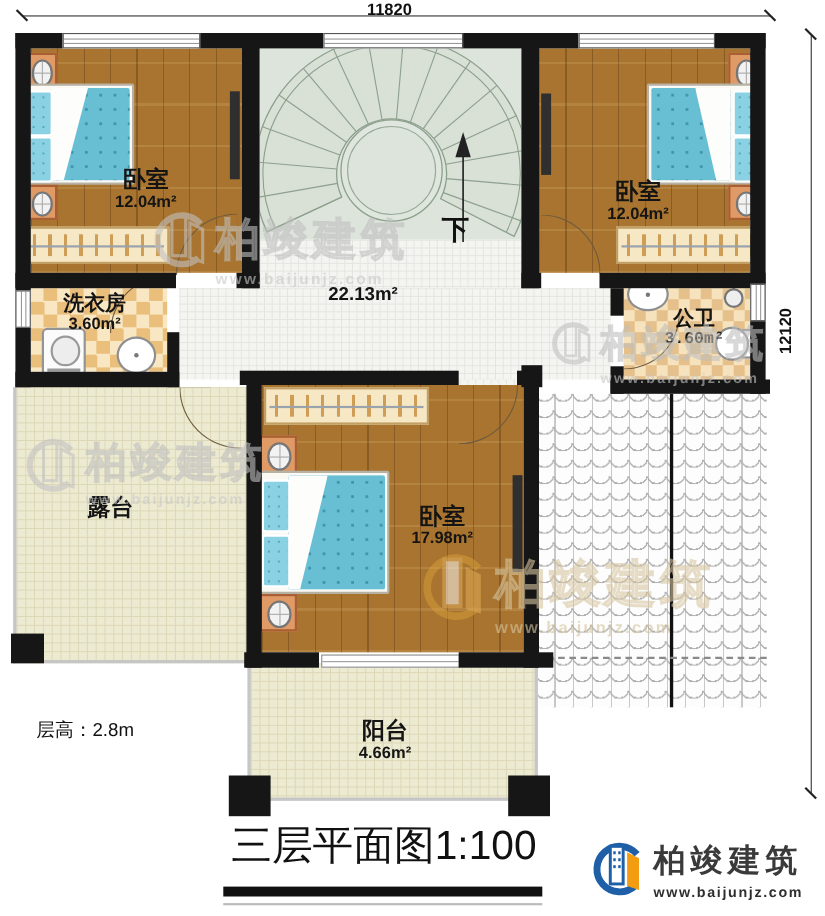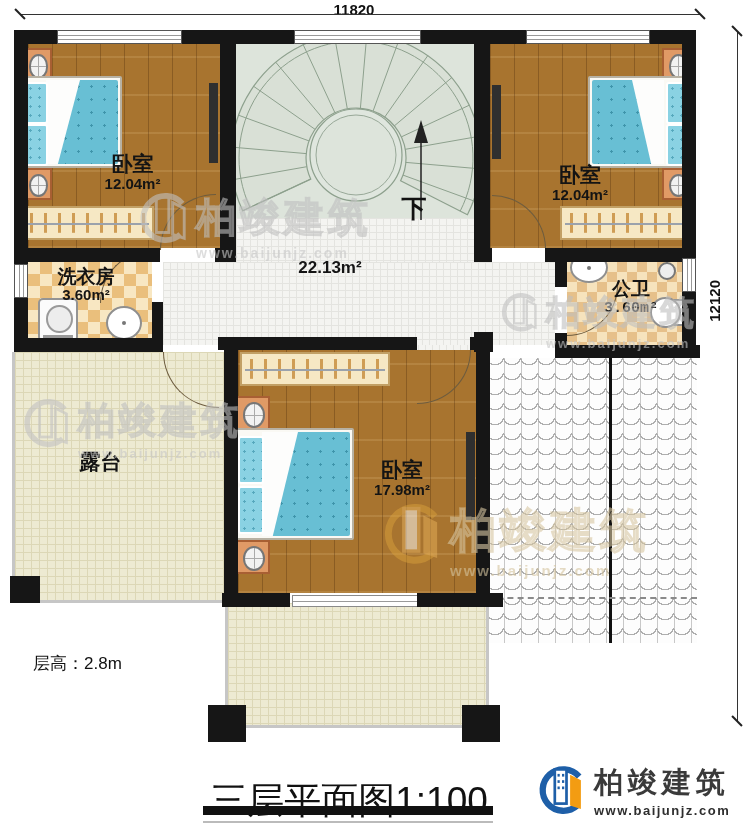--- a/index.html
+++ b/index.html
@@ -75,21 +75,21 @@
   .wm .txt{display:flex;flex-direction:column;}
   .wm .big{font-weight:bold;letter-spacing:4px;color:rgba(185,185,185,.18);-webkit-text-stroke:1.3px #bfbfbf;white-space:nowrap;}
   .wm .url{font-weight:bold;letter-spacing:2px;color:#c7c7c7;white-space:nowrap;}
   .wm.tan .big{-webkit-text-stroke:1.3px #d8c7a2;color:rgba(216,199,162,.18);}
   .wm.tan .url{color:#d5c49e;}
   
   .dim-line{position:absolute;background:#333;}
   .tick{position:absolute;width:14px;height:2px;background:#222;transform:rotate(45deg);}
   .dim-text{position:absolute;font-weight:bold;font-size:15px;color:#111;}
   .note-line{position:absolute;font-size:17px;color:#111;white-space:nowrap;}
-  .title-row{position:absolute;left:203px;top:744px;width:292px;text-align:center;font-size:37px;color:#111;white-space:nowrap;margin-top:32px;}
+  .title-row{position:absolute;left:203px;top:744px;width:292px;text-align:center;font-size:37px;color:#111;white-space:nowrap;}
   .logo{position:absolute;display:flex;align-items:center;gap:6px;}
   .logo .nm{font-size:29px;font-weight:bold;letter-spacing:5px;color:#3a3a3a;white-space:nowrap;}
   .logo .u{font-size:13px;font-weight:bold;letter-spacing:1.5px;color:#2e2e2e;white-space:nowrap;}
   .downlbl{position:absolute;font-size:25px;font-weight:bold;color:#111;}
   .slide-door{position:absolute;background:#fff;border:1px solid #8a8a8a;
         background-image:linear-gradient(#9a9a9a 0 0);background-size:100% 1px;background-position:center;background-repeat:no-repeat;}
 </style>
 </head>
 <body>
 
@@ -272,20 +272,24 @@
   <div class="rlabel" style="left:290px;top:258px;width:80px;">
     <div class="rarea lg">22.13m²</div>
   </div>
   <div class="rlabel" style="left:58px;top:450px;width:85px;">
     <div class="rname">露台</div>
   </div>
   <div class="rlabel" style="left:348px;top:458px;width:108px;">
     <div class="rname">卧室</div>
     <div class="rarea">17.98m²</div>
   </div>
+  <div class="rlabel" style="left:300px;top:653px;width:100px;">
+    <div class="rname">阳台</div>
+    <div class="rarea">4.66m²</div>
+  </div>
 
   <div class="wm" style="left:138px;top:190px;">
     <svg width="52" height="58" viewBox="0 0 54 60">
       <path d="M46 14 A23 23 0 1 0 44 46" fill="none" stroke="#c2c2c2" stroke-width="6"></path>
       <rect x="19" y="7" width="13" height="37" fill="none" stroke="#c2c2c2" stroke-width="3"></rect>
       <polygon points="36,13 48,19 48,50 36,46" fill="none" stroke="#c2c2c2" stroke-width="3"></polygon>
     </svg>
     <div class="txt">
       <span class="big" style="font-size:40px;">柏竣建筑</span>
       <span class="url" style="font-size:14px;">www.baijunjz.com</span>

